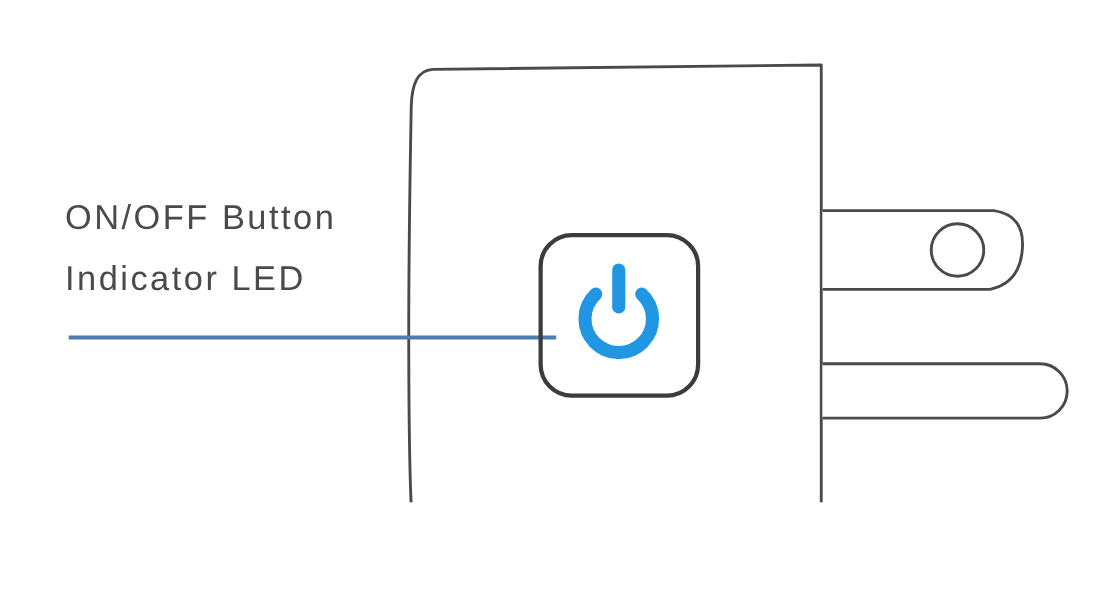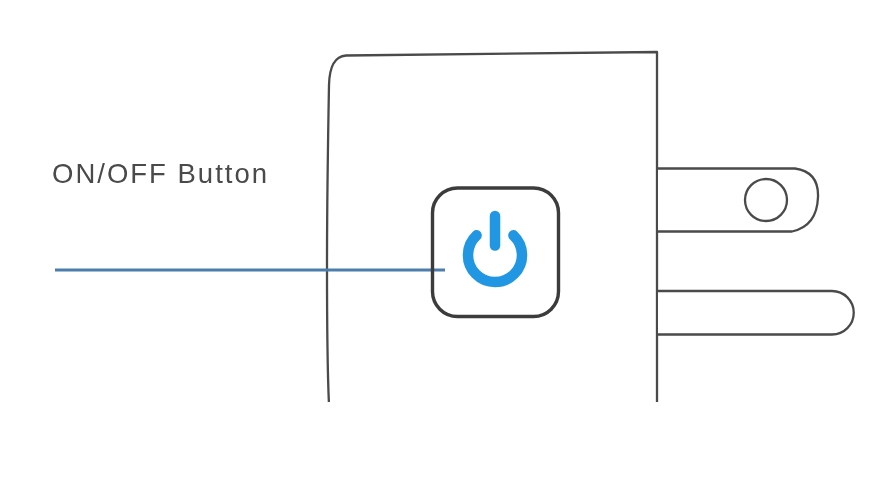--- a/index.html
+++ b/index.html
@@ -66,20 +66,21 @@
     stroke-linecap: round;
   }
 </style>
 </head>
 <body>
 
 <div class="stage">
 
   <div class="label-block">
     <div>ON/OFF Button</div>
+    <div>Indicator LED</div>
   </div>
 
   <svg class="diagram-svg" viewBox="0 0 891 491" xmlns="http://www.w3.org/2000/svg">
 
     <path class="body-outline" d="M 346 55.5
              L 657 52
              L 657 447
              L 352 443.5
              C 336 443 330.5 435 329.5 414
              C 328 390 327 330 327 265

